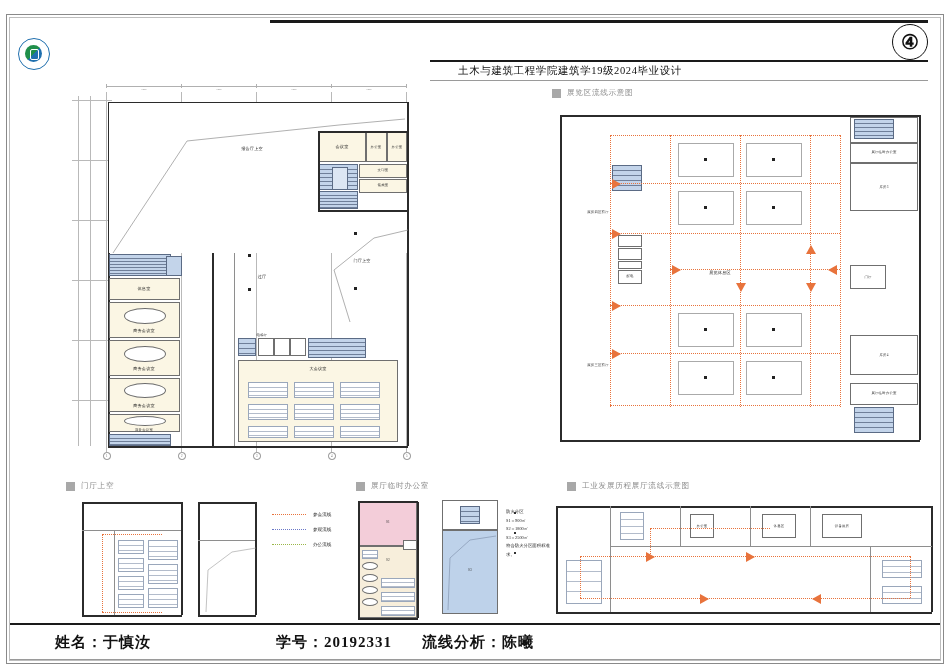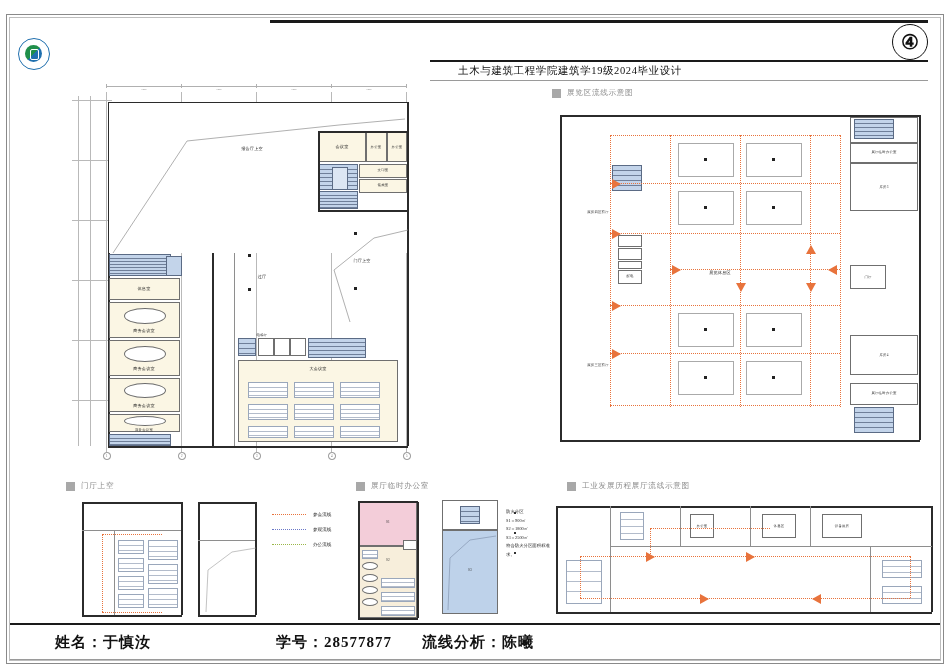--- a/index.html
+++ b/index.html
@@ -628,21 +628,21 @@
     <div class="arrow-r" style="left:150px;top:94px;"></div>
     <div class="arrow-l" style="left:262px;top:94px;"></div>
   </div>
 
   <div class="footer">
     <div class="footer-inner">
       <span class="f-name">
         <span>姓名：</span><span>于慎汝</span>
       </span>
       <span class="f-id">
-        <span>学号：</span><span>28577877</span>
+        <span>学号：</span><span>20192331</span>
       </span>
       <span class="f-teacher">
         <span>流线分析：</span><span>陈曦</span>
       </span>
     </div>
   </div>
 
 </div>
 
 </body></html>

